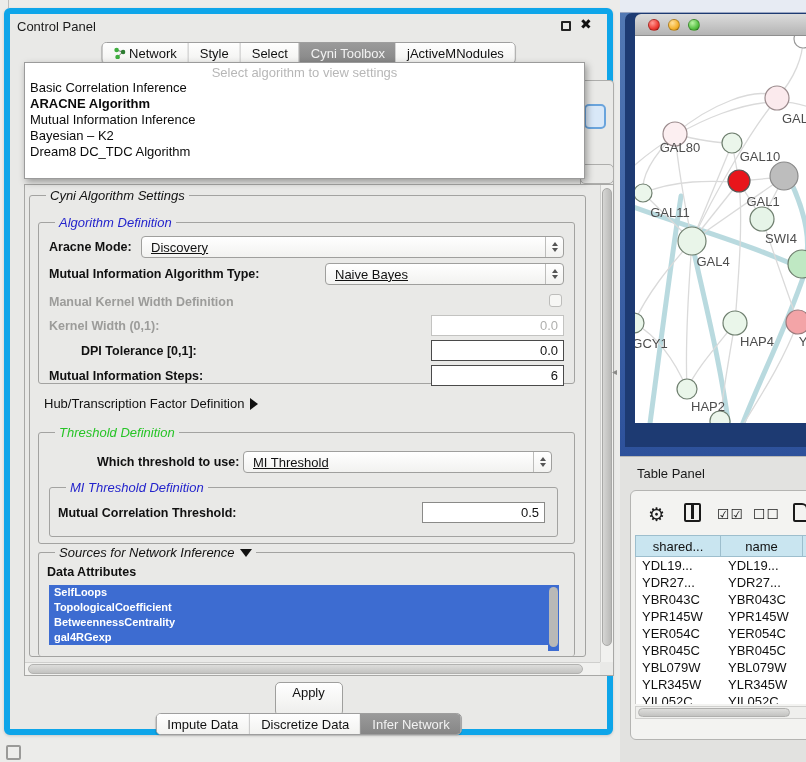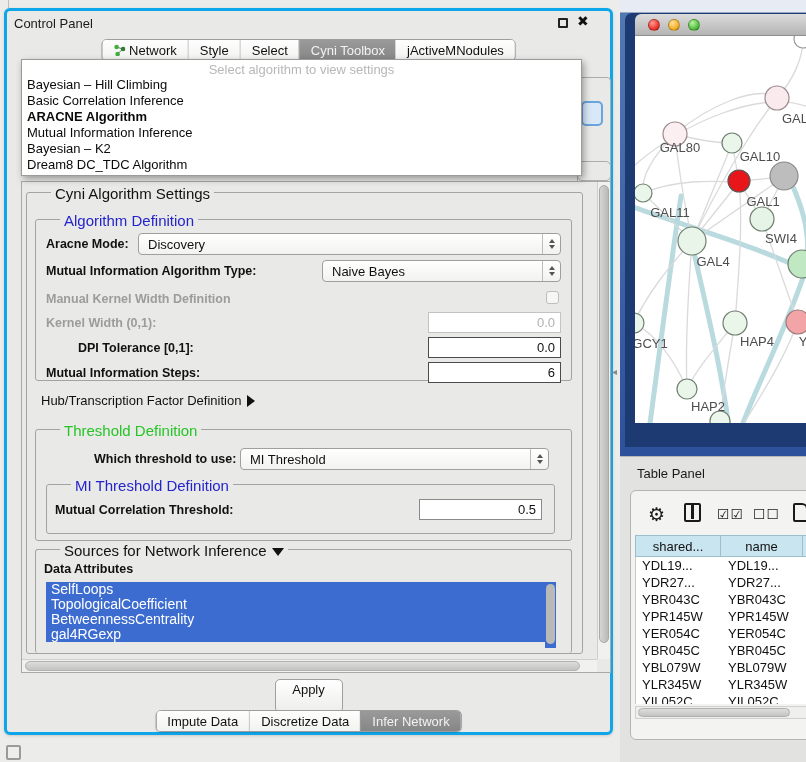--- a/index.html
+++ b/index.html
@@ -2,21 +2,21 @@
 <html><head>
 <meta charset="utf-8">
 <style>
   * { margin:0; padding:0; box-sizing:border-box; }
   html,body { width:806px; height:762px; }
   body { font-family:"Liberation Sans", sans-serif; background:#ececea; position:relative; overflow:hidden; }
   .abs { position:absolute; }
 
   
   #control-panel { left:4px; top:8px; width:609px; height:727px; background:#e9e9e7;
-    border:3px solid #0ea5e9; border-radius:6px; box-shadow:0 1px 3px rgba(0,0,0,.15); }
+    border:6px solid #0ea5e9; border-radius:6px; box-shadow:0 1px 3px rgba(0,0,0,.15); }
   #cp-title { left:7px; top:5px; font-size:13px; color:#1a1a1a; }
   #cp-float { left:551px; top:7px; width:10px; height:10px; border:2px solid #222; border-radius:1px; }
   #cp-close { left:570px; top:2px; font-size:14px; font-weight:bold; color:#111; font-family:"DejaVu Sans",sans-serif; }
 
   
   .seg { display:flex; height:22px; border:1px solid #9e9e9e; border-radius:5px; overflow:hidden;
     background:#fdfdfc; box-shadow:inset 0 1px 0 #fff, 0 1px 1px rgba(0,0,0,.12); }
   .seg .tab { display:flex; align-items:center; gap:4px; padding:0 11px; font-size:13px; color:#111;
     border-left:1px solid #c4c4c4; background:linear-gradient(#fefefe,#f2f2f0); white-space:nowrap; }
   .seg .tab:first-child { border-left:none; }
@@ -41,51 +41,51 @@
     background:#e9e9e7; overflow:hidden; }
   .vscroll { position:absolute; top:0; right:0; bottom:13px; width:13px; background:#f1f1ef; border-left:1px solid #cfcfcd; }
   .vscroll .thumb { position:absolute; left:1px; right:1px; top:3px; height:458px; border-radius:6px;
     background:linear-gradient(90deg,#d6d6d4,#b9b9b7); border:1px solid #a9a9a7; }
   .hscroll { position:absolute; left:0; right:13px; bottom:0; height:13px; background:#f1f1ef; border-top:1px solid #cfcfcd; }
   .hscroll .thumb { position:absolute; top:1px; bottom:1px; left:3px; width:555px; border-radius:6px;
     background:linear-gradient(#dddddb,#c3c3c1); border:1px solid #b2b2b0; }
 
   
   .group { position:absolute; border:1px solid #a3a3a1; border-radius:3px; }
-  .glabel { position:absolute; top:-8px; left:24px; background:#e9e9e7; padding:0 4px; font-size:15px; color:#111; white-space:nowrap; }
+  .glabel { position:absolute; top:-8px; left:16px; background:#e9e9e7; padding:0 4px; font-size:13px; color:#111; white-space:nowrap;font-style:italic; }
   .glabel.blue { color:#2424cc; }
   .glabel.green { color:#27c427; }
 
   .lbl { position:absolute; font-size:12.5px; font-weight:bold; color:#111; white-space:nowrap; }
   .lbl.dis { color:#9c9c9a; }
 
   .combo { position:absolute; height:22px; background:linear-gradient(#ffffff,#f2f2f0);
     border:1px solid #9f9f9d; border-radius:4px; display:flex; align-items:center; }
-  .combo .combo-text { flex:1; font-size:13px; color:#111; padding-left:9px; white-space:nowrap; overflow:hidden; }
+  .combo .combo-text { flex:1; font-size:13px; color:#111; padding-left:9px; white-space:nowrap; overflow:hidden;text-decoration:underline; }
   .combo .combo-btn { width:18px; align-self:stretch; border-left:1px solid #bdbdbb; display:flex;
     flex-direction:column; align-items:center; justify-content:center; gap:2px; }
   .tri { width:0; height:0; border-left:3.5px solid transparent; border-right:3.5px solid transparent; }
   .tri.up { border-bottom:4px solid #555; }
   .tri.dn { border-top:4px solid #555; }
 
   .field { position:absolute; height:21px; background:#fff; border:1px solid #4a4a4a; }
   .field input { width:100%; height:100%; border:none; background:transparent; text-align:right;
     font-size:13px; padding-right:5px; font-family:"Liberation Sans",sans-serif; color:#111; outline:none; }
   .field.dis { border:1px solid #c3c3c1; }
   .field.dis input { color:#b0b0ae; }
 
   .checkbox { position:absolute; width:13px; height:13px; border:1px solid #bdbdbb; border-radius:3px; background:#f6f6f4; }
 
   .arrow-right { display:inline-block; width:0; height:0; border-top:6px solid transparent;
     border-bottom:6px solid transparent; border-left:8px solid #111; vertical-align:-2px; margin-left:6px; }
   .arrow-down { display:inline-block; width:0; height:0; border-left:6px solid transparent;
     border-right:6px solid transparent; border-top:8px solid #111; vertical-align:0px; margin-left:5px; }
 
   #attr-list { position:absolute; left:10px; top:32px; right:26px; height:66px; overflow:hidden; background:#e9e9e7; }
-  .attr-item { height:15px; line-height:15px; font-size:14px; padding-left:5px; color:#111; }
+  .attr-item { height:15px; line-height:15px; font-size:11px; padding-left:5px; color:#111;font-weight:bold; }
   .attr-item.sel { background:#3d6cd1; color:#fff; }
   #attr-vscroll { position:absolute; right:15px; top:32px; width:11px; height:66px; background:#3d6cd1; }
   #attr-vscroll .thumb { position:absolute; left:1px; right:1px; top:2px; height:60px; border-radius:5px; background:#b9b9b7; }
 
   #apply-btn { left:50%; top:668px; transform:translateX(-50%); width:68px; height:34px;
     background:linear-gradient(#ffffff,#ededeb); border:1px solid #9f9f9d; border-radius:5px;
     font-size:13px; color:#111; text-align:center; line-height:19px; }
 
   
   #desktop { left:620px; top:0; width:186px; height:456px; background:linear-gradient(#5379b4,#2d519b); }
@@ -164,21 +164,20 @@
       </div>
     </div>
 
   <div class="abs frag-box" style="left:570px; top:66px; width:34px; height:140px;"></div>
   <div class="abs frag-box" style="left:570px; top:150px; width:34px; height:20px; border-radius:5px;"></div>
   <div id="frag-combo" class="abs"></div>
 
   <div id="algo-popup" class="abs">
     <div class="dd-head">Select algorithm to view settings</div>
     <div id="dd-items">
-        <div class="dd-item">Bayesian – Hill Climbing</div>
         <div class="dd-item">Basic Correlation Inference</div>
         <div class="dd-item bold">ARACNE Algorithm</div>
         <div class="dd-item">Mutual Information Inference</div>
         <div class="dd-item">Bayesian – K2</div>
         <div class="dd-item">Dream8 DC_TDC Algorithm</div>
       </div>
   </div>
 
   <div id="settings" class="abs">
 

